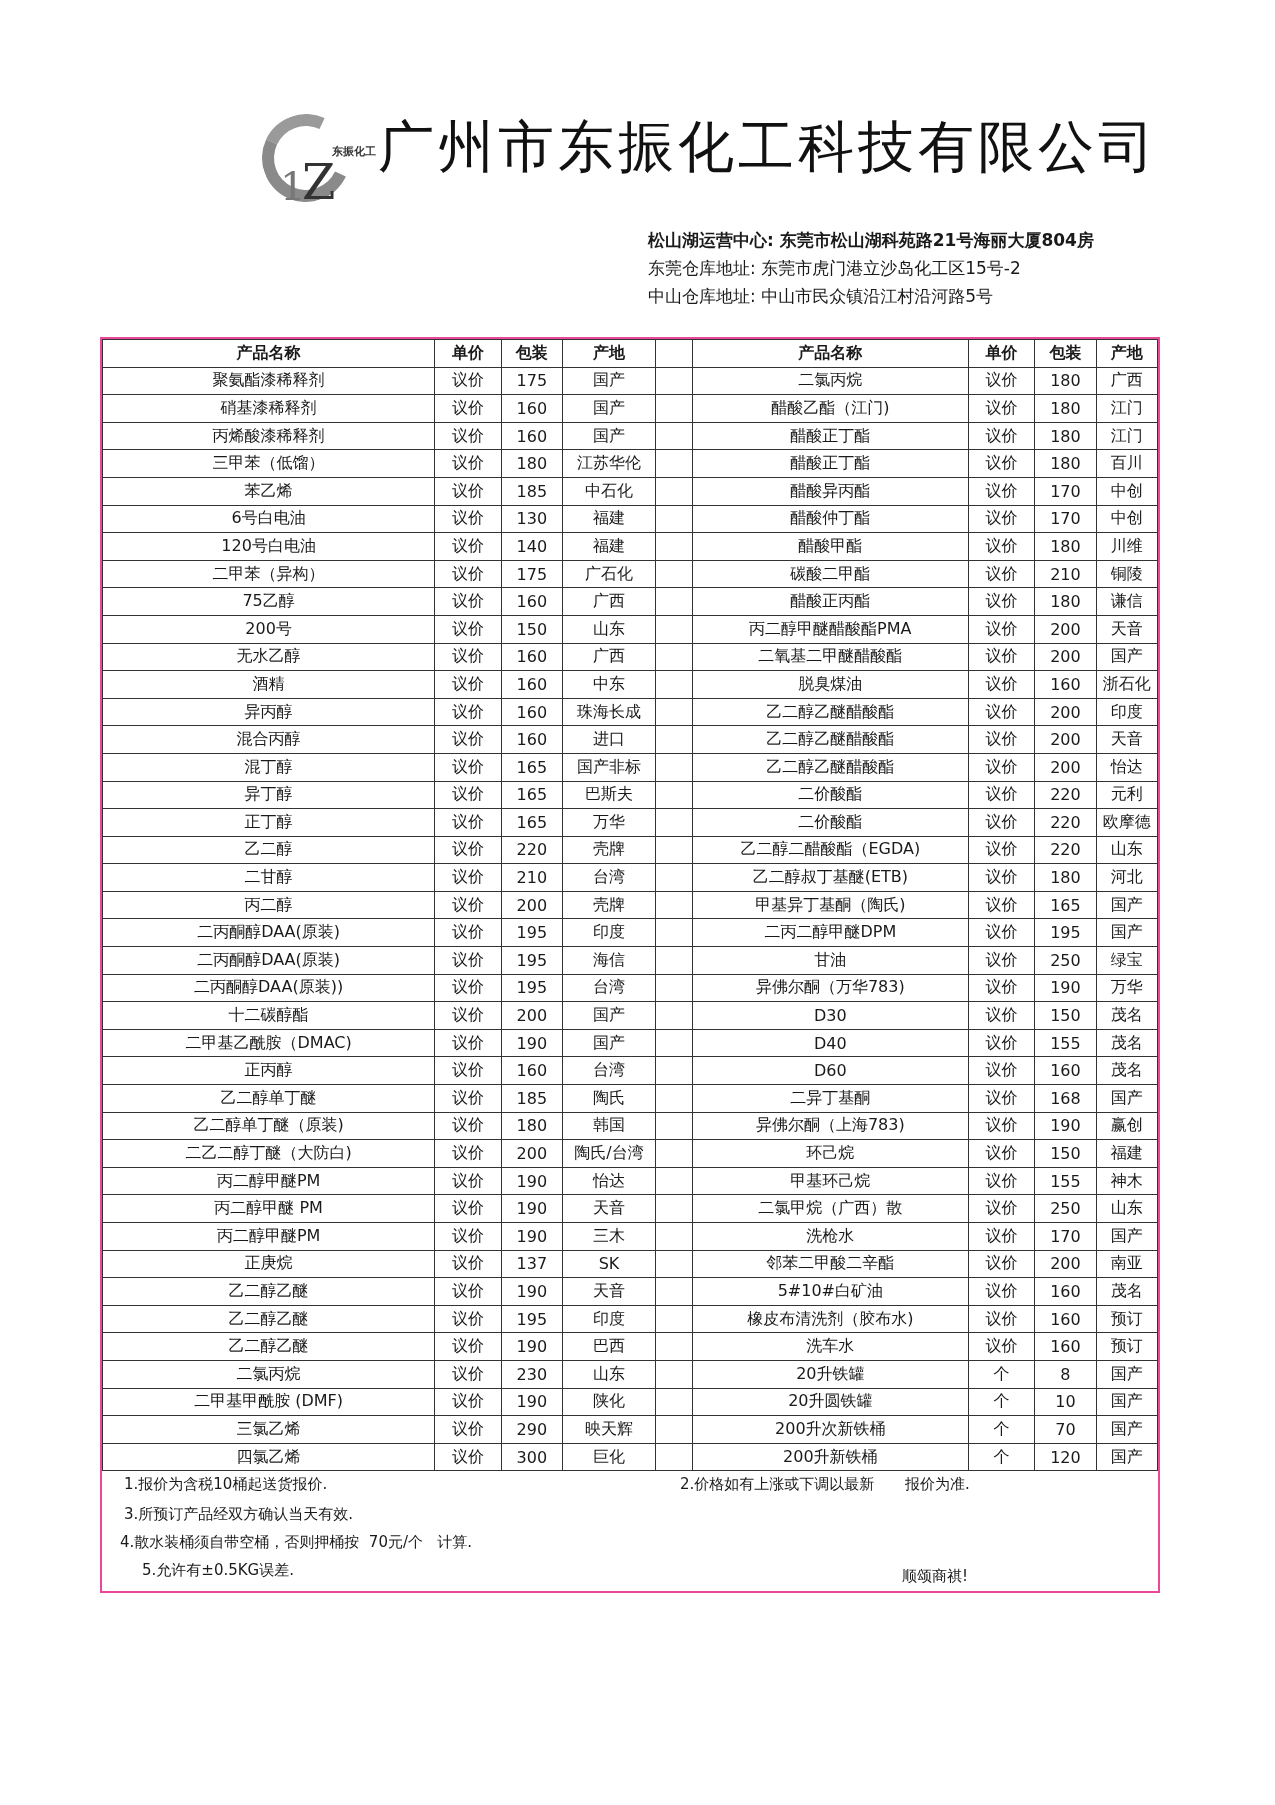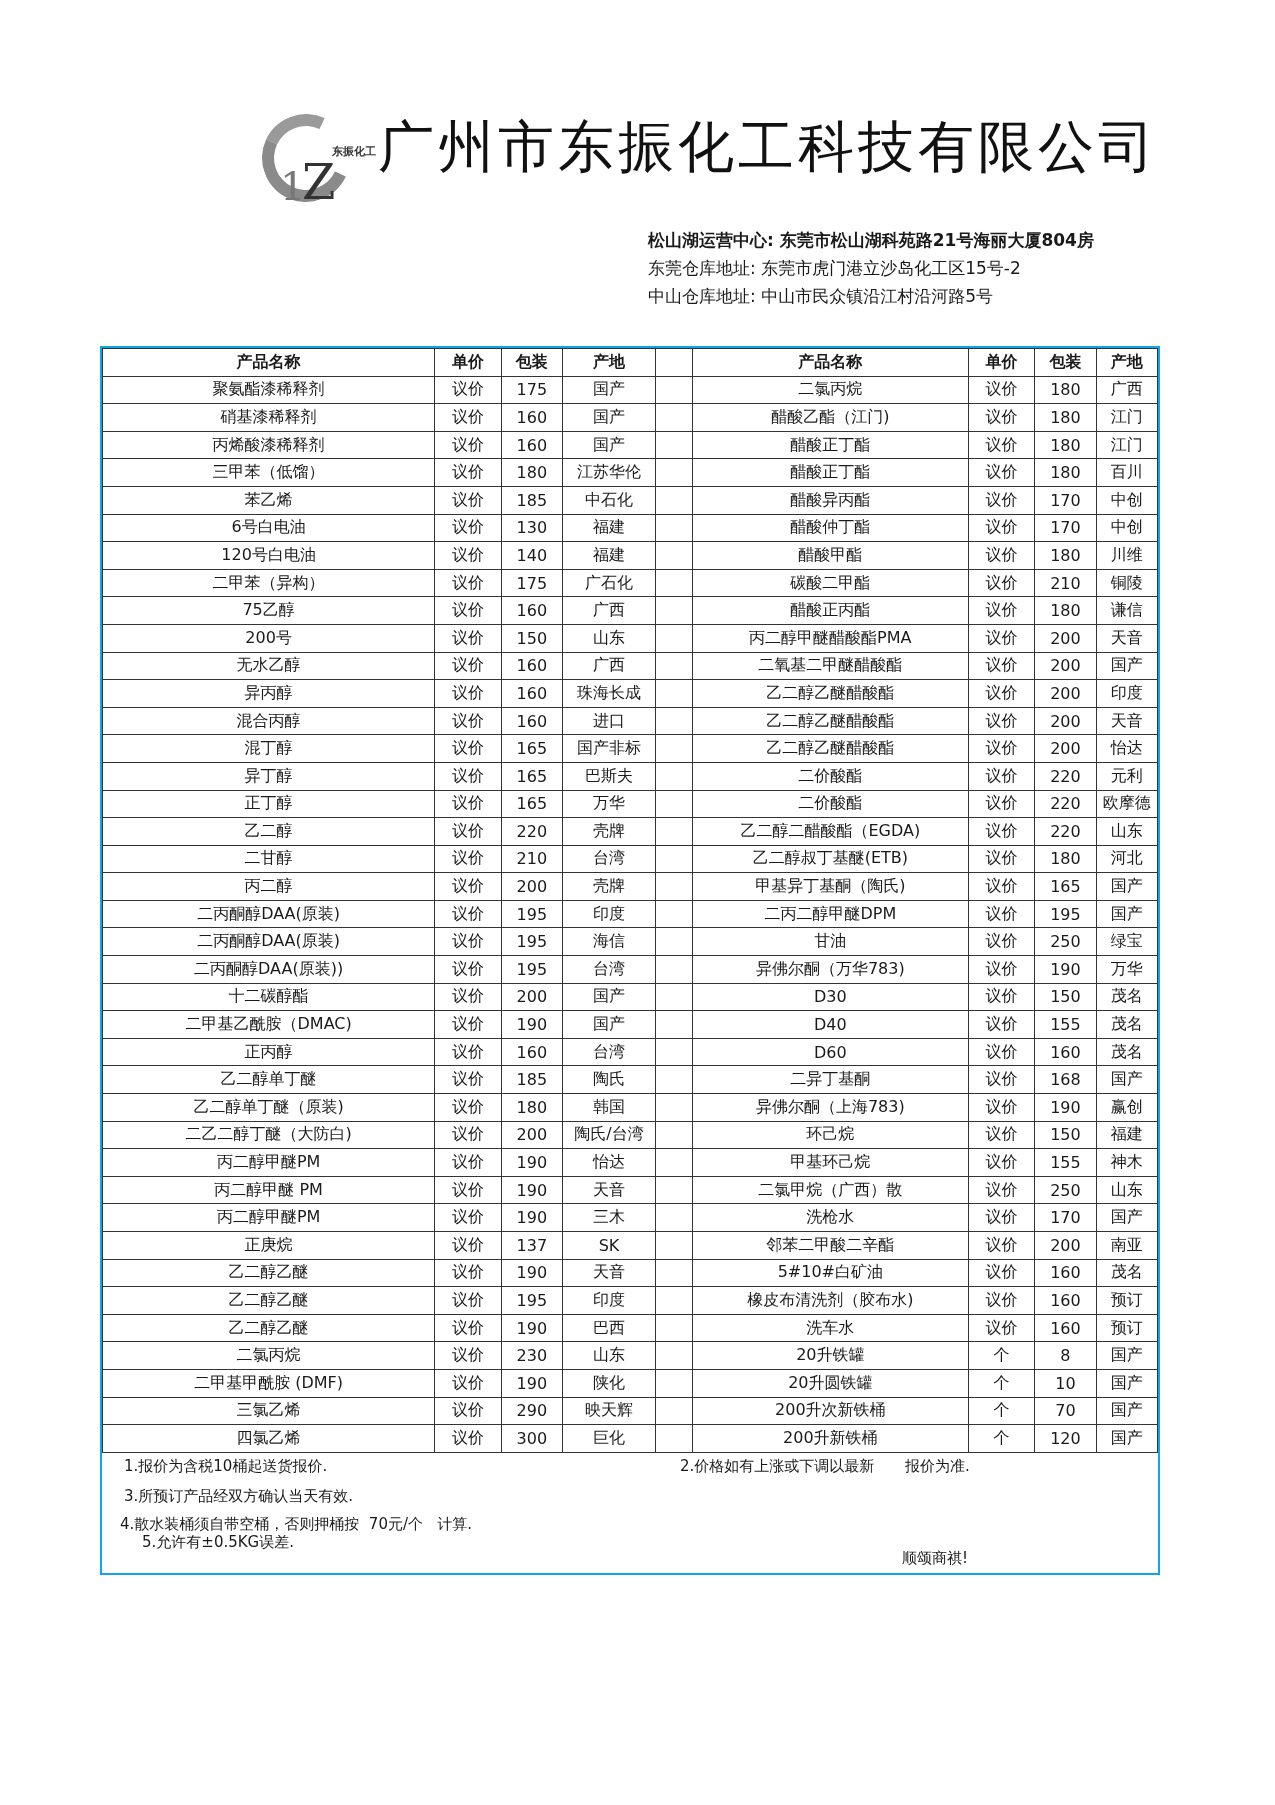--- a/index.html
+++ b/index.html
@@ -14,21 +14,21 @@
   .logo .lz { position:absolute; left:40px; top:50px; font-family:"DejaVu Serif", serif; font-size:48px; color:#333; line-height:48px; }
   .logo .l1 { position:absolute; left:18px; top:58px; font-family:"DejaVu Serif", serif; font-size:40px; color:#777; line-height:40px; }
   .company { position:absolute; left:378px; top:110px; font-size:56px; letter-spacing:4px; color:#111; white-space:nowrap; }
   .info-left { position:absolute; left:100px; top:226px; font-size:17px; line-height:28px; }
   .info-left .row { white-space:nowrap; }
   .info-left .bold { font-weight:bold; }
   .info-right { position:absolute; left:648px; top:226px; font-size:17px; line-height:28px; }
   .info-right .row { white-space:nowrap; }
   .info-right .bold { font-weight:bold; }
 
-  .sheet { position:absolute; left:100px; top:337px; width:1060px; border:2px solid #0ea5e9; box-sizing:border-box;margin-top:9px; }
+  .sheet { position:absolute; left:100px; top:337px; width:1060px; border:2px solid #ec4899; box-sizing:border-box; }
   table.grid { border-collapse:collapse; width:100%; table-layout:fixed; }
   table.grid td, table.grid th { border:1px solid #333; height:26.6px; padding:0; text-align:center;
         font-size:16px; font-weight:normal; white-space:nowrap; overflow:hidden; }
   table.grid th { font-weight:bold; font-size:16px; }
   .c-name { width:325px; } .c-price { width:65px; } .c-pack { width:60px; } .c-orig { width:91px; }
   .c-gap { width:36px; }
   .c-name2 { width:270px; } .c-price2 { width:65px; } .c-pack2 { width:60px; } .c-orig2 { width:60px; }
 
   .notes { position:relative; height:120px; font-size:15px; }
   .notes .n { position:absolute; white-space:nowrap; }
@@ -205,20 +205,31 @@
           <td>议价</td>
           <td>160</td>
           <td>广西</td>
           <td></td>
           <td>二氧基二甲醚醋酸酯</td>
           <td>议价</td>
           <td>200</td>
           <td>国产</td>
         </tr>
         <tr>
+          <td>酒精</td>
+          <td>议价</td>
+          <td>160</td>
+          <td>中东</td>
+          <td></td>
+          <td>脱臭煤油</td>
+          <td>议价</td>
+          <td>160</td>
+          <td>浙石化</td>
+        </tr>
+        <tr>
           <td>异丙醇</td>
           <td>议价</td>
           <td>160</td>
           <td>珠海长成</td>
           <td></td>
           <td>乙二醇乙醚醋酸酯</td>
           <td>议价</td>
           <td>200</td>
           <td>印度</td>
         </tr>
@@ -524,16 +535,16 @@
   <div class="notes">
     <div class="n" style="left:22px;top:4px;">
       <span>1.报价为</span><span class="b">含税10桶起送货报价.</span>
     </div>
     <div class="n" style="left:578px;top:4px;">
       <span>2.价格如有上涨或下调以最新</span>
       <span style="margin-left:26px">报价为准.</span>
     </div>
     <div class="n" style="left:22px;top:34px;">3.所预订产品经双方确认当天有效.</div>
     <div class="n" style="left:18px;top:62px;white-space:pre;">4.散水装桶须自带空桶，否则押桶按  70元/个   计算.</div>
-    <div class="n" style="left:40px;top:80px;">5.允许有±0.5KG误差.</div>
+    <div class="n" style="left:40px;top:90px;">5.允许有±0.5KG误差.</div>
     <div class="n b" style="left:800px;top:96px;">顺颂商祺!</div>
   </div>
 </div>
 
 </body></html>

